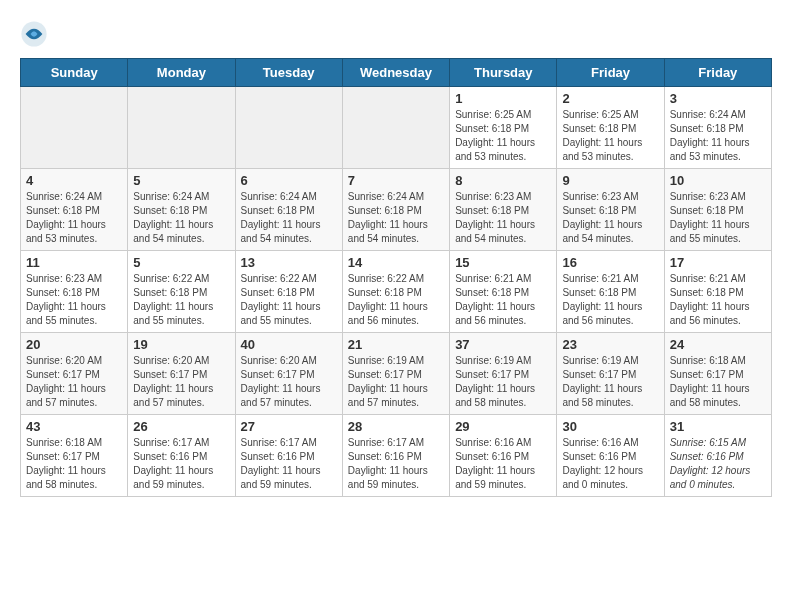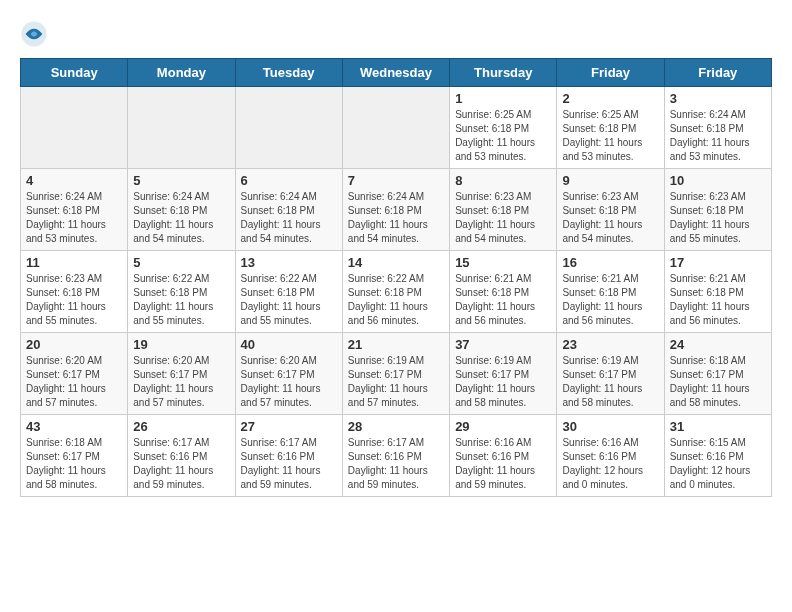--- a/index.html
+++ b/index.html
@@ -332,20 +332,20 @@
         </td>
         <td>
           <span class="day-number">30</span>
           <div class="day-info" style="white-space: pre-line;">Sunrise: 6:16 AM
 Sunset: 6:16 PM
 Daylight: 12 hours
 and 0 minutes.</div>
         </td>
         <td>
           <span class="day-number">31</span>
-          <div class="day-info" style="white-space: pre-line;">Sunrise: 6:15 AM
+          <div class="day-info" style="white-space: pre-line; font-style: italic;">Sunrise: 6:15 AM
 Sunset: 6:16 PM
 Daylight: 12 hours
 and 0 minutes.</div>
         </td>
       </tr>
     </tbody>
 </table>
 
 </body></html>

